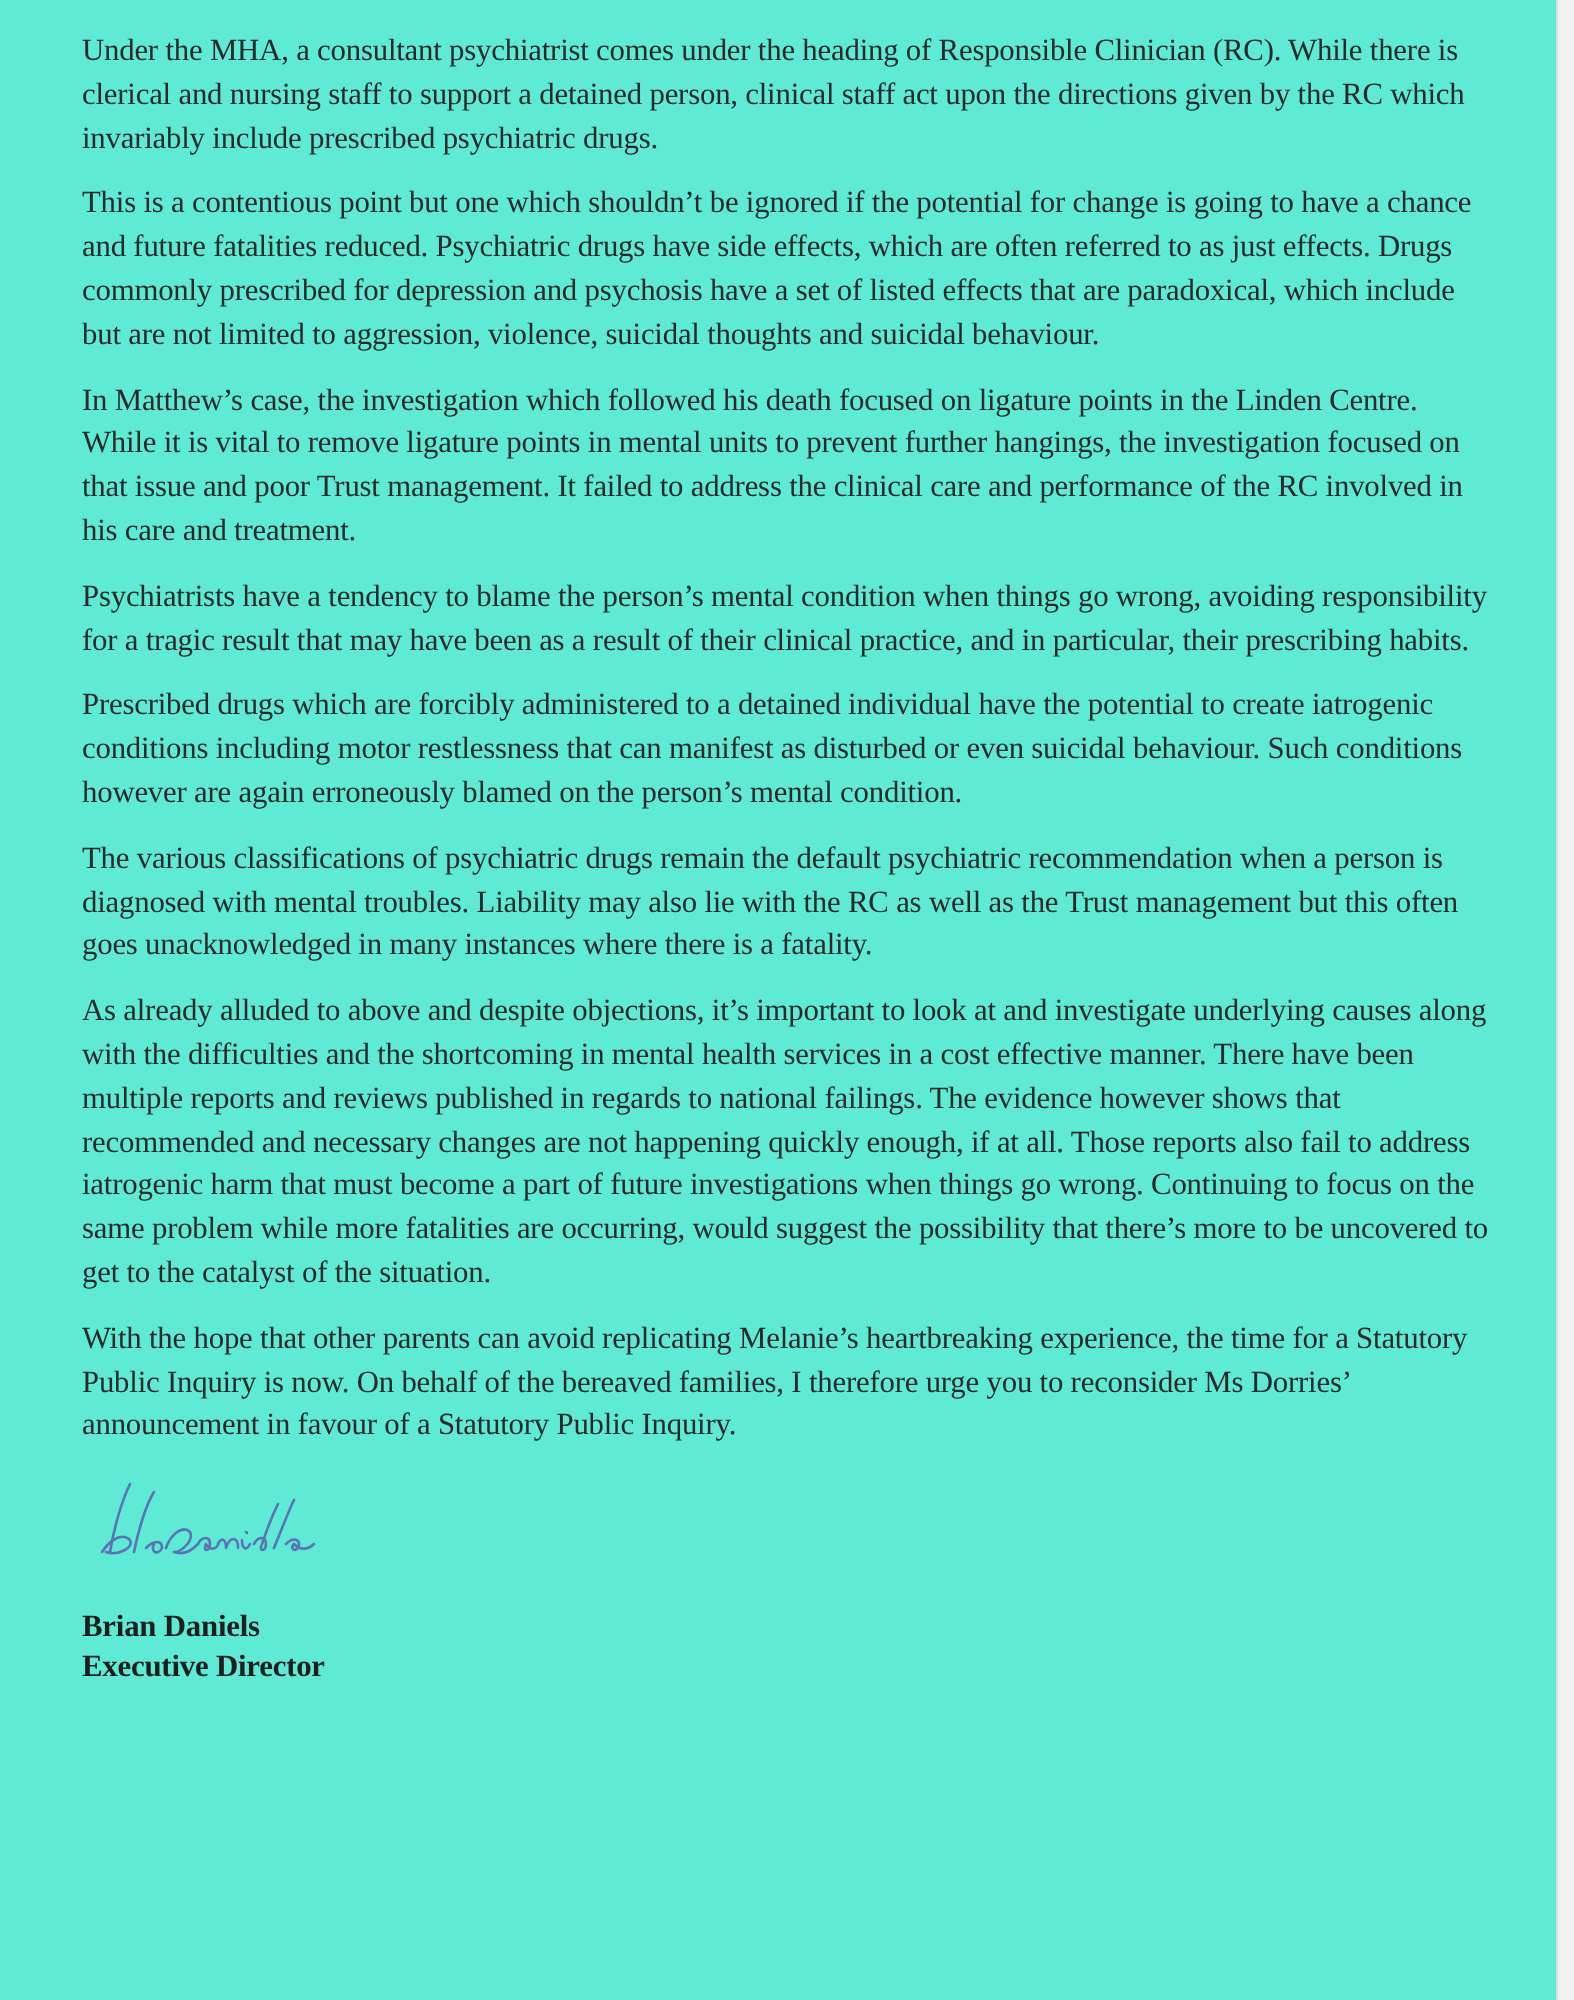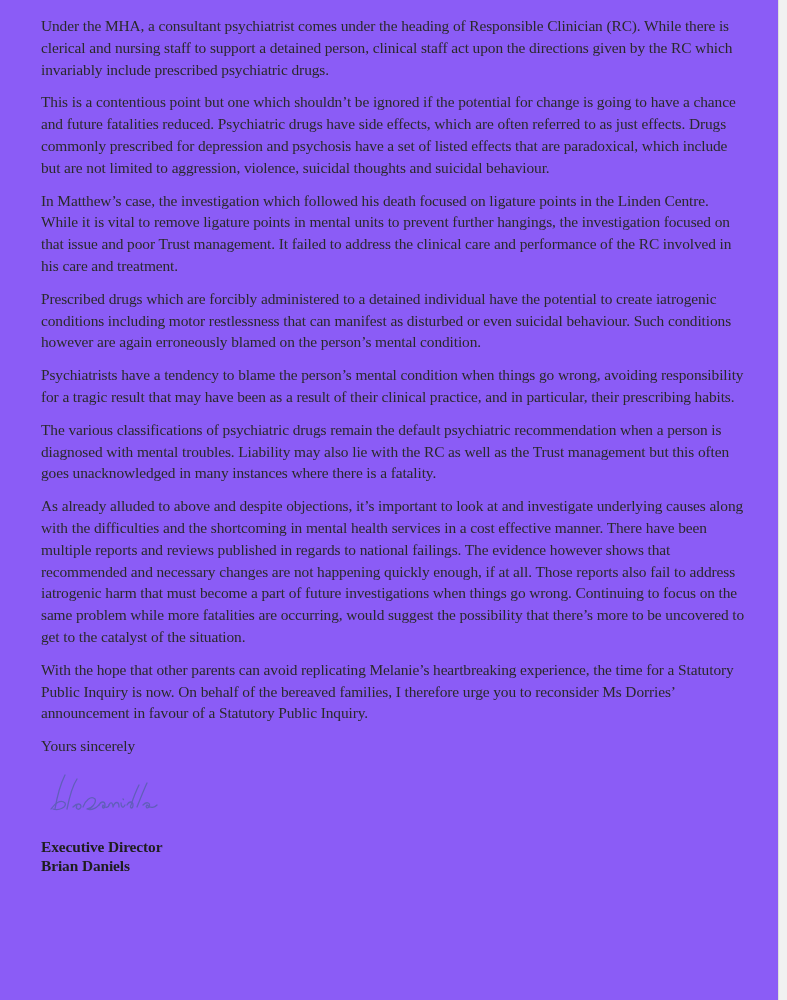--- a/index.html
+++ b/index.html
@@ -12,21 +12,21 @@
       height: 1000px;
       position: relative;
       overflow: hidden;
     }
     .page {
       position: absolute;
       left: 0;
       top: 0;
       width: 779px;
       height: 1000px;
-      background: #8b5cf6;
+      background: #5eead4;
     }
     .right-edge {
       position: absolute;
       right: 0;
       top: 0;
       width: 8px;
       height: 1000px;
       background: #f1f1f1;
       border-left: 1px solid #dedede;
     }
@@ -63,43 +63,42 @@
     }
   </style>
 </head>
 <body>
 
 <div class="page">
   <div class="content">
     <p>Under the MHA, a consultant psychiatrist comes under the heading of Responsible Clinician (RC). While there is clerical and nursing staff to support a detained person, clinical staff act upon the directions given by the RC which invariably include prescribed psychiatric drugs.</p>
     <p>This is a contentious point but one which shouldn’t be ignored if the potential for change is going to have a chance and future fatalities reduced. Psychiatric drugs have side effects, which are often referred to as just effects. Drugs commonly prescribed for depression and psychosis have a set of listed effects that are paradoxical, which include but are not limited to aggression, violence, suicidal thoughts and suicidal behaviour.</p>
     <p>In Matthew’s case, the investigation which followed his death focused on ligature points in the Linden Centre. While it is vital to remove ligature points in mental units to prevent further hangings, the investigation focused on that issue and poor Trust management. It failed to address the clinical care and performance of the RC involved in his care and treatment.</p>
+    <p>Psychiatrists have a tendency to blame the person’s mental condition when things go wrong, avoiding responsibility for a tragic result that may have been as a result of their clinical practice, and in particular, their prescribing habits.</p>
     <p>Prescribed drugs which are forcibly administered to a detained individual have the potential to create iatrogenic conditions including motor restlessness that can manifest as disturbed or even suicidal behaviour. Such conditions however are again erroneously blamed on the person’s mental condition.</p>
-    <p>Psychiatrists have a tendency to blame the person’s mental condition when things go wrong, avoiding responsibility for a tragic result that may have been as a result of their clinical practice, and in particular, their prescribing habits.</p>
     <p>The various classifications of psychiatric drugs remain the default psychiatric recommendation when a person is diagnosed with mental troubles. Liability may also lie with the RC as well as the Trust management but this often goes unacknowledged in many instances where there is a fatality.</p>
     <p>As already alluded to above and despite objections, it’s important to look at and investigate underlying causes along with the difficulties and the shortcoming in mental health services in a cost effective manner. There have been multiple reports and reviews published in regards to national failings. The evidence however shows that recommended and necessary changes are not happening quickly enough, if at all. Those reports also fail to address iatrogenic harm that must become a part of future investigations when things go wrong. Continuing to focus on the same problem while more fatalities are occurring, would suggest the possibility that there’s more to be uncovered to get to the catalyst of the situation.</p>
     <p>With the hope that other parents can avoid replicating Melanie’s heartbreaking experience, the time for a Statutory Public Inquiry is now. On behalf of the bereaved families, I therefore urge you to reconsider Ms Dorries’ announcement in favour of a Statutory Public Inquiry.</p>
-    <p class="closing">Yours sincerely</p>
 
     <svg class="signature" viewBox="0 0 140 48">
       <g fill="none" stroke="#5a5fb0" stroke-width="1.3" stroke-linecap="round" stroke-linejoin="round" opacity="0.85">
         <path d="M12 40 C 14 28, 18 14, 22 6"></path>
         <path d="M8 40 C 12 34, 18 30, 22 34 C 24 38, 16 42, 10 40"></path>
         <path d="M24 40 C 26 30, 30 16, 34 10"></path>
         <path d="M30 38 C 34 34, 38 34, 38 38 C 36 42, 32 40, 34 36"></path>
         <path d="M40 38 C 42 32, 48 26, 52 30 C 54 34, 48 40, 44 40 C 50 42, 54 38, 56 36"></path>
         <path d="M56 36 C 58 32, 62 32, 62 36 C 62 40, 58 40, 60 36 C 62 40, 66 38, 66 36"></path>
         <path d="M66 36 C 68 32, 70 34, 70 38 C 72 32, 76 32, 76 38"></path>
         <path d="M78 34 C 78 38, 80 40, 82 36"></path>
         <path d="M80 30 L 80.5 30.5"></path>
         <path d="M84 36 C 86 32, 90 32, 90 36 C 90 40, 86 40, 88 36 C 90 30, 94 20, 96 16"></path>
         <path d="M94 38 C 98 28, 102 18, 104 14"></path>
         <path d="M100 36 C 104 32, 108 34, 106 38 C 104 40, 102 38, 104 36 C 108 40, 112 38, 114 36"></path>
       </g>
     </svg>
 
     <div class="sig-block">
+      <div>Brian Daniels</div>
       <div>Executive Director</div>
-      <div>Brian Daniels</div>
     </div>
   </div>
 </div>
 <div class="right-edge"></div>
 
 </body></html>

